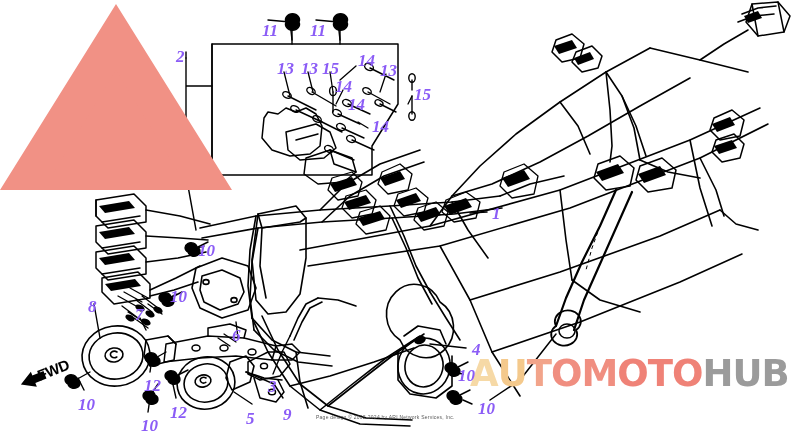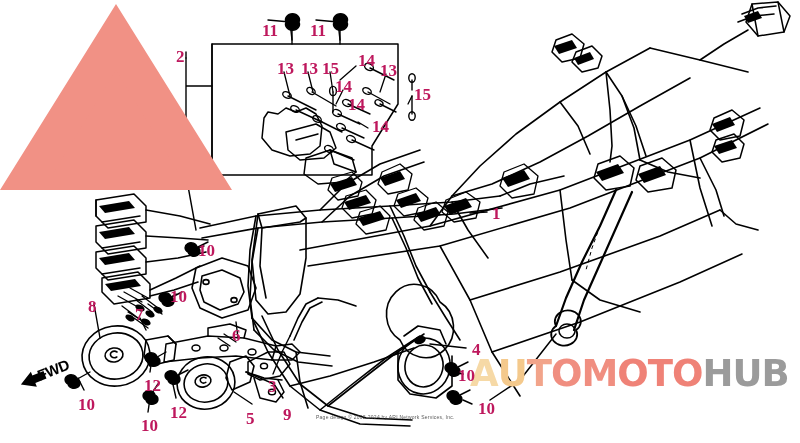--- a/index.html
+++ b/index.html
@@ -1,19 +1,19 @@
 <!DOCTYPE html>
 <html><head>
 <meta charset="utf-8">
 <style>
   html,body{margin:0;padding:0;background:#ffffff;}
   body{width:800px;height:443px;overflow:hidden;font-family:"Liberation Sans",sans-serif;}
   #stage{position:relative;width:800px;height:443px;background:#fff;}
   #stage svg{position:absolute;left:0;top:0;}
-  .lbl{position:absolute;font-family:"Liberation Serif",serif;font-weight:700;color:#be185d;line-height:1;white-space:nowrap;}
+  .lbl{position:absolute;font-family:"Liberation Serif",serif;font-weight:700;color:#8b5cf6;line-height:1;white-space:nowrap;font-style:italic;}
   .lbl.n{font-size:17px;}
   #fwd{position:absolute;left:18px;top:366px;font-family:"Liberation Sans",sans-serif;font-weight:700;font-size:13px;color:#000;letter-spacing:-.5px;}
   #copyright{position:absolute;left:316px;top:414px;font-family:"Liberation Sans",sans-serif;font-size:5px;color:#3a3a3a;letter-spacing:.25px;white-space:nowrap;opacity:.85;}
   #wm-logo{position:absolute;left:500px;top:178px;width:232px;height:196px;pointer-events:none;}
   #wm-text{position:absolute;left:470px;top:352px;height:44px;pointer-events:none;
     font-family:"DejaVu Sans",sans-serif;font-weight:700;font-size:37px;letter-spacing:-1px;white-space:nowrap;}
   #wm-text span{display:inline-block;}
 </style>
 </head>
 <body>

